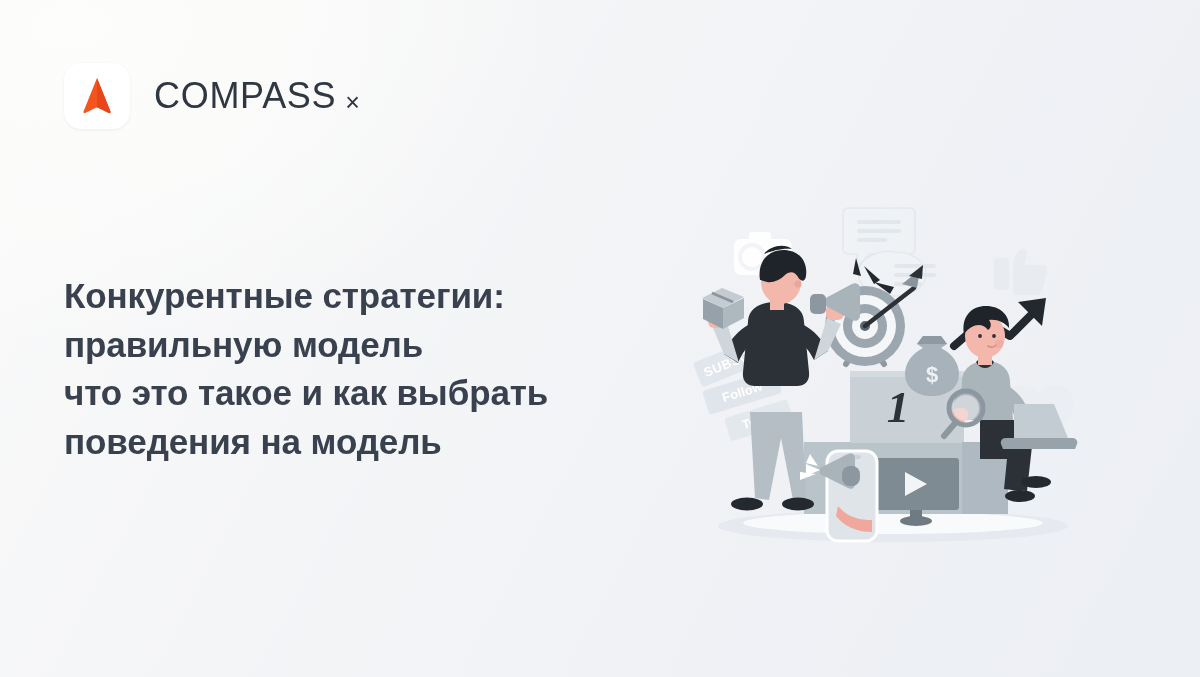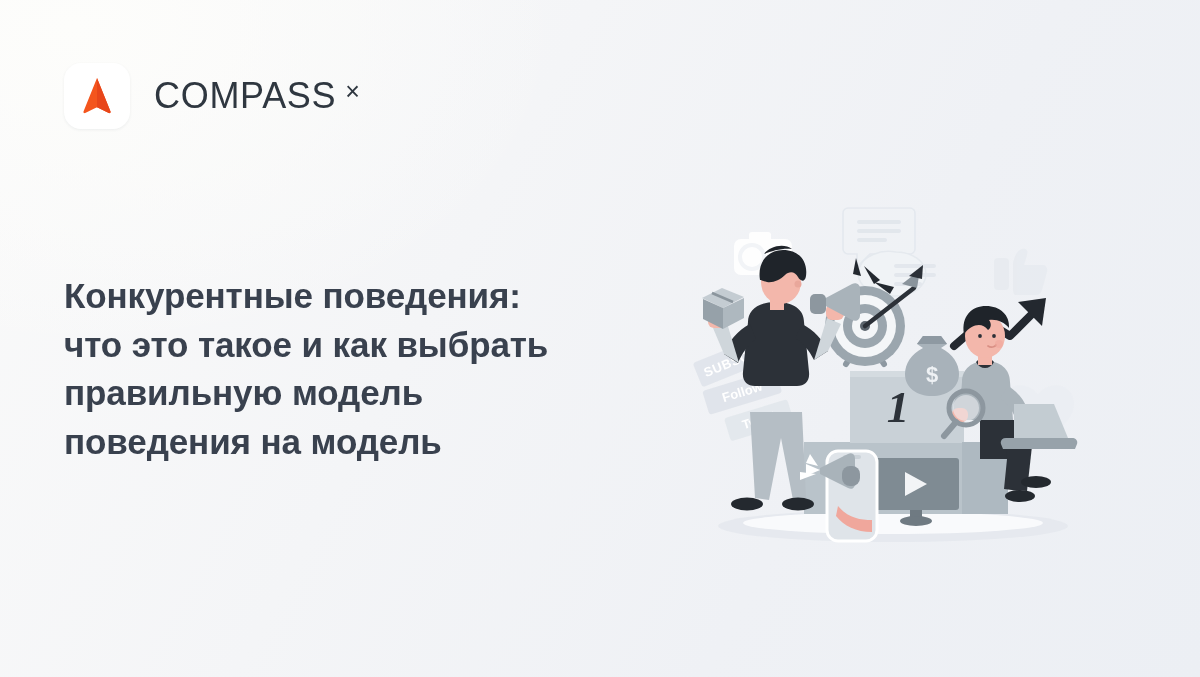--- a/index.html
+++ b/index.html
@@ -51,21 +51,21 @@
   .brand-mark svg { display: block; }
 
   .brand-text {
     font-size: 36px;
     letter-spacing: 0.7px;
     color: #2f3740;
     font-weight: 400;
     white-space: nowrap;
     line-height: 1;
     display: flex;
-    align-items: flex-start;
+    align-items: flex-end;
     gap: 9px;
   }
 
   .brand-word { font-weight: 400; }
 
   .brand-x {
     font-size: 25px;
     color: #2f3740;
     position: relative;
     top: 1px;
@@ -112,23 +112,23 @@
     </div>
 
     <div class="brand-text">
       <span class="brand-word">COMPASS</span>
       <span class="brand-x">×</span>
     </div>
 
   </div>
 
   <h1 class="headline">
-    <span class="headline-line">Конкурентные поведения:</span>
+    <span class="headline-line">Конкурентные стратегии:</span>
+    <span class="headline-line">правильную модель</span>
     <span class="headline-line">что это такое и как выбрать</span>
-    <span class="headline-line">правильную модель</span>
     <span class="headline-line">поведения на модель</span>
   </h1>
 
   <div class="illustration">
     <svg viewBox="0 0 400 370" xmlns="http://www.w3.org/2000/svg">
 
       <ellipse cx="205" cy="330" rx="175" ry="16" fill="#e4e8ed" opacity="0.85"></ellipse>
       <ellipse cx="205" cy="327" rx="150" ry="11" fill="#fbfcfd" opacity="0.9"></ellipse>
 
       <g opacity="0.95">

